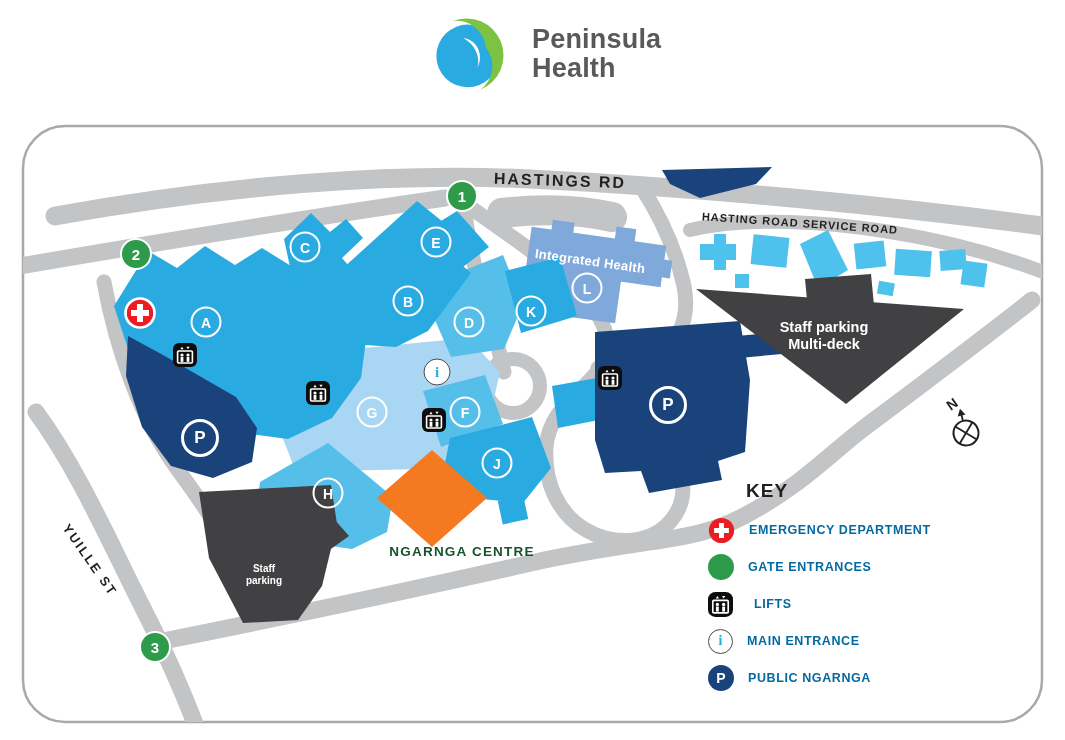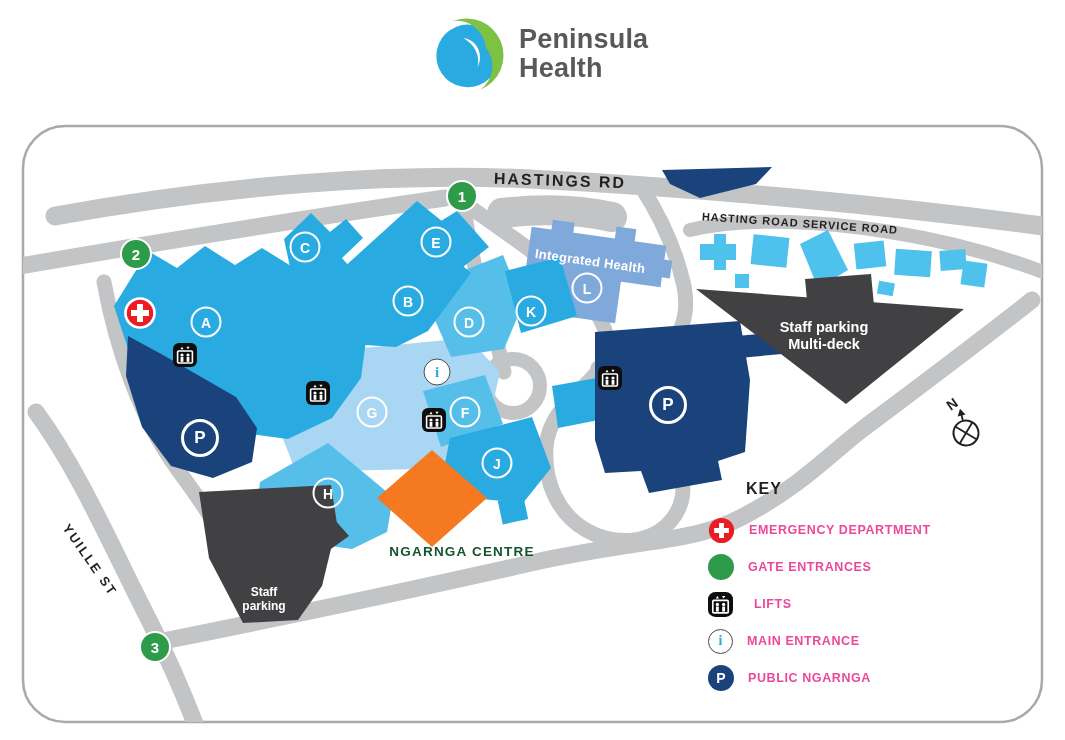--- a/index.html
+++ b/index.html
@@ -1,48 +1,48 @@
 <!DOCTYPE html>
 <html><head>
 <meta charset="utf-8">
 <style>
   html,body{margin:0;padding:0;background:#fff;}
   .page{position:relative;width:1065px;height:740px;background:#fff;overflow:hidden;
         font-family:"Liberation Sans",sans-serif;}
   
-  .brand{position:absolute;left:432px;top:16px;display:flex;align-items:center;gap:11px;}
+  .brand{position:absolute;left:432px;top:16px;display:flex;align-items:center;gap:24px;}
   .brand-text{color:#58595B;font-size:27px;font-weight:bold;line-height:29px;letter-spacing:.2px;}
   
   .map-svg{position:absolute;left:0;top:0;}
   .ov{position:absolute;transform:translate(-50%,-50%);white-space:nowrap;}
   
   .road-label{font-weight:bold;color:#231F20;}
   .lbl-hastings{font-size:16px;letter-spacing:2px;transform:translate(-50%,-50%) rotate(2deg);}
   .lbl-service{font-size:11px;letter-spacing:1px;transform:translate(-50%,-50%) rotate(4deg);}
   .lbl-yuille{font-size:13px;letter-spacing:2px;transform:translate(-50%,-50%) rotate(55deg);}
   .area-label{font-weight:bold;color:#fff;text-align:center;line-height:1.15;}
   .lbl-ih{font-size:13px;transform:translate(-50%,-50%) rotate(8deg);letter-spacing:.3px;}
   .lbl-multideck{font-size:14.5px;}
-  .lbl-staff{font-size:12px;margin-top:26px;}
+  .lbl-staff{font-size:10px;}
   .lbl-ngarnga{font-size:13.5px;font-weight:bold;color:#14532d;letter-spacing:1.2px;}
   
   .b-letter{width:27px;height:27px;border:2.5px solid #fff;border-radius:50%;
             color:#fff;font-weight:bold;font-size:14px;display:flex;align-items:center;justify-content:center;}
   .b-gate{width:28px;height:28px;background:#2D9B49;border:2.5px solid #fff;border-radius:50%;
           color:#fff;font-weight:bold;font-size:15px;display:flex;align-items:center;justify-content:center;
           box-sizing:content-box;}
   .b-park{width:32px;height:32px;border:3.5px solid #fff;border-radius:50%;
           color:#fff;font-weight:bold;font-size:17px;display:flex;align-items:center;justify-content:center;}
   .b-info{width:25px;height:25px;background:#fff;border:1.5px solid #4a4a4a;border-radius:50%;
           color:#29ABE2;font-weight:bold;font-size:15px;display:flex;align-items:center;justify-content:center;
           font-family:"Liberation Serif",serif;}
   
-  .key-title{position:absolute;left:746px;top:480px;font-size:16px;font-weight:bold;color:#231F20;letter-spacing:1px;}
+  .key-title{position:absolute;left:746px;top:480px;font-size:19px;font-weight:bold;color:#231F20;letter-spacing:1px;}
   .key-row{position:absolute;left:708px;display:flex;align-items:center;gap:14px;height:30px;}
-  .key-label{font-size:12.5px;font-weight:bold;color:#ec4899;letter-spacing:.6px;}
+  .key-label{font-size:12.5px;font-weight:bold;color:#0369a1;letter-spacing:.6px;}
   .key-park{width:26px;height:26px;background:#1A437C;border-radius:50%;color:#fff;font-weight:bold;
             font-size:14px;display:flex;align-items:center;justify-content:center;}
   .key-info{width:23px;height:23px;background:#fff;border:1.5px solid #4a4a4a;border-radius:50%;
             color:#29ABE2;font-weight:bold;font-size:14px;display:flex;align-items:center;justify-content:center;
             font-family:"Liberation Serif",serif;}
   .key-gate{width:26px;height:26px;background:#2D9B49;border-radius:50%;}
   .compass-n{position:absolute;left:952px;top:404px;transform:translate(-50%,-50%) rotate(-35deg);
              font-size:14px;font-weight:bold;color:#231F20;}
 </style>
 </head>

